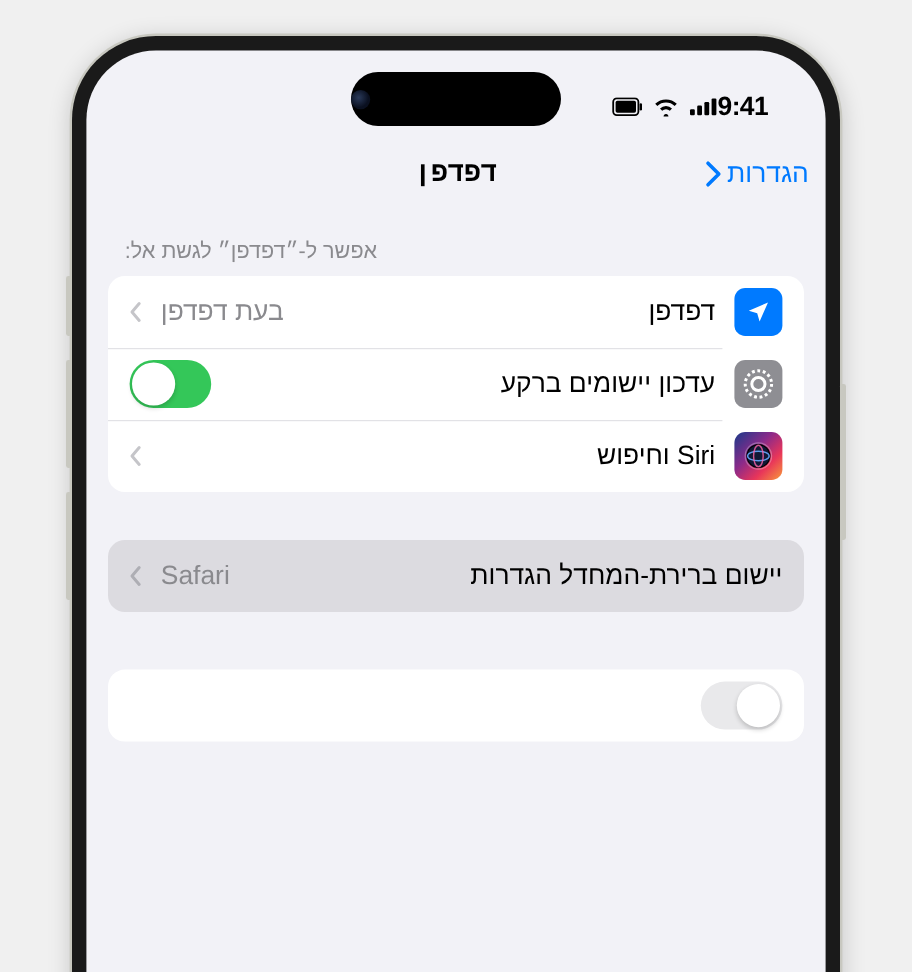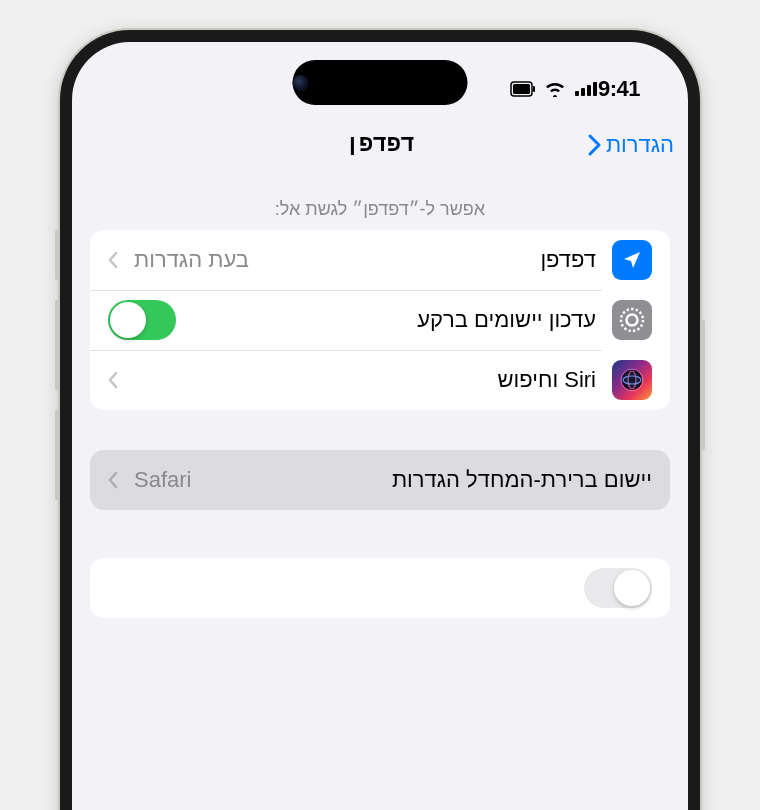--- a/index.html
+++ b/index.html
@@ -86,21 +86,21 @@
   display: flex;
   align-items: center;
   color: #007aff;
   font-size: 22px;
   gap: 4px;
 }
 .section-header {
   font-size: 18px;
   color: #8a8a8e;
   padding: 26px 32px 10px 32px;
-  text-align: center;
+  text-align: left;
 }
 .group {
   margin: 0 18px;
   background: #fff;
   border-radius: 14px;
   overflow: hidden;
 }
 .group.highlight { background: #dcdbe0; }
 .row {
   display: flex;
@@ -192,21 +192,21 @@
     <div class="section-header">אפשר ל-״דפדפן״ לגשת אל:</div>
 
     <div class="group">
       <div class="row">
         <div class="row-icon icon-location">
           <svg width="22" height="22" viewBox="0 0 22 22">
               <path d="M19 3 L3 10 L10 12 L12 19 Z" fill="#fff"></path>
             </svg>
         </div>
         <div class="row-label">דפדפן</div>
-        <div class="row-value">בעת הגדרות</div>
+        <div class="row-value">בעת דפדפן</div>
         <svg class="chevron" width="10" height="18" viewBox="0 0 10 18">
           <path d="M8 2 L2 9 L8 16" fill="none" stroke="#c5c5c9" stroke-width="2.5" stroke-linecap="round" stroke-linejoin="round"></path>
         </svg>
       </div>
 
       <div class="row">
         <div class="row-icon icon-gear">
           <svg width="28" height="28" viewBox="0 0 28 28">
             <circle cx="14" cy="14" r="11" fill="none" stroke="#fff" stroke-width="2.5" stroke-dasharray="2.4 2.2"></circle>
             <circle cx="14" cy="14" r="5.5" fill="none" stroke="#fff" stroke-width="2.5"></circle>

